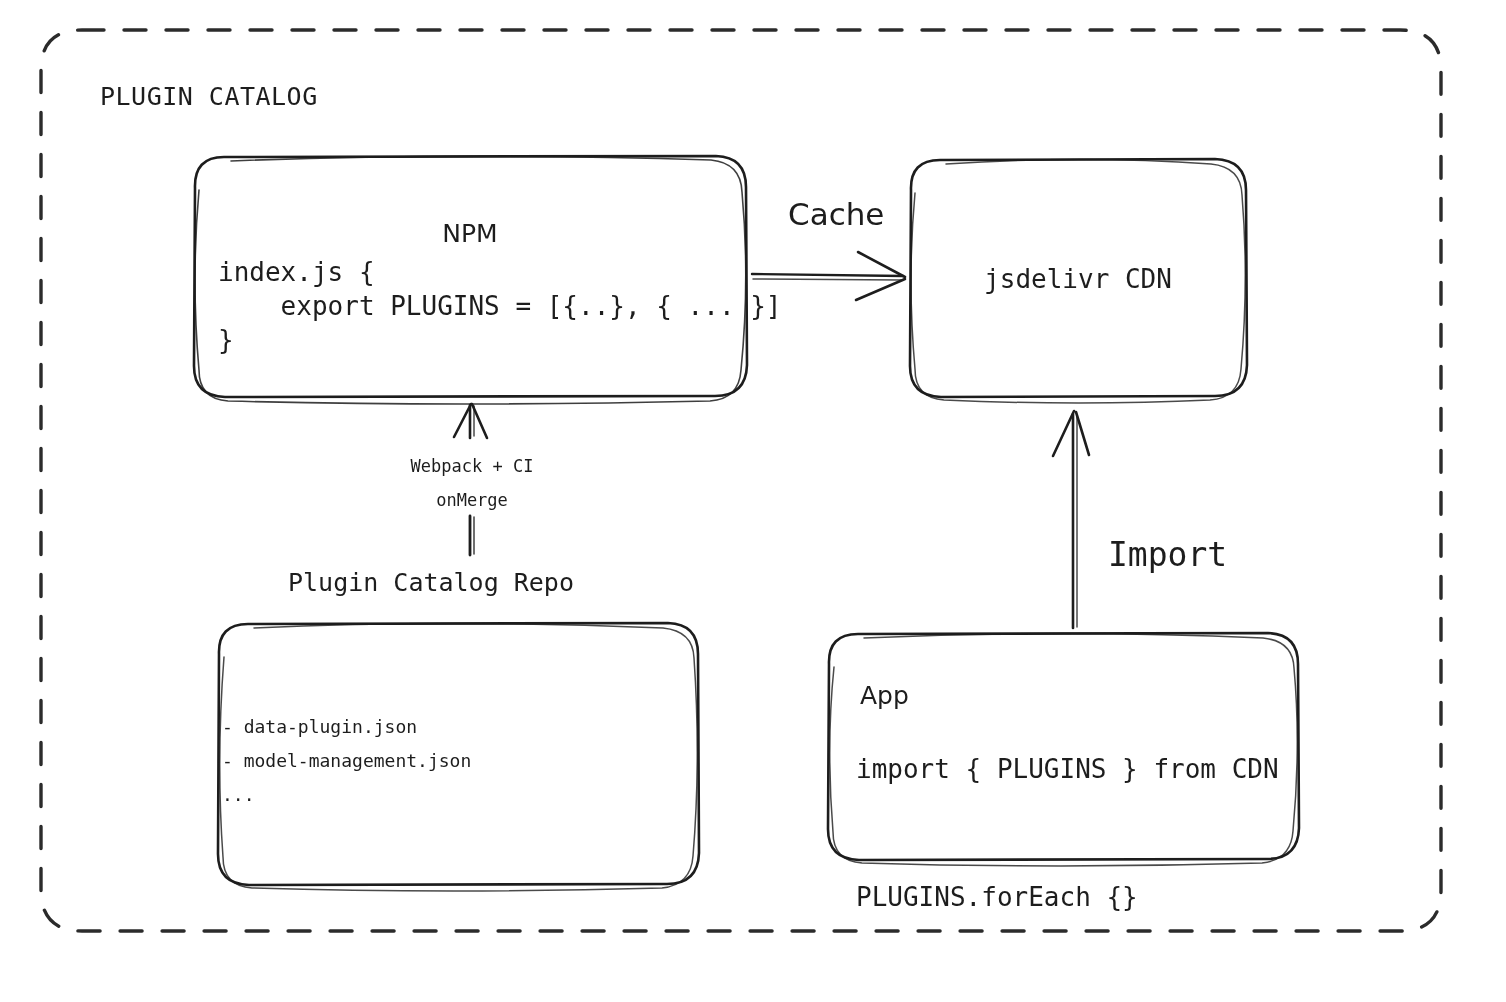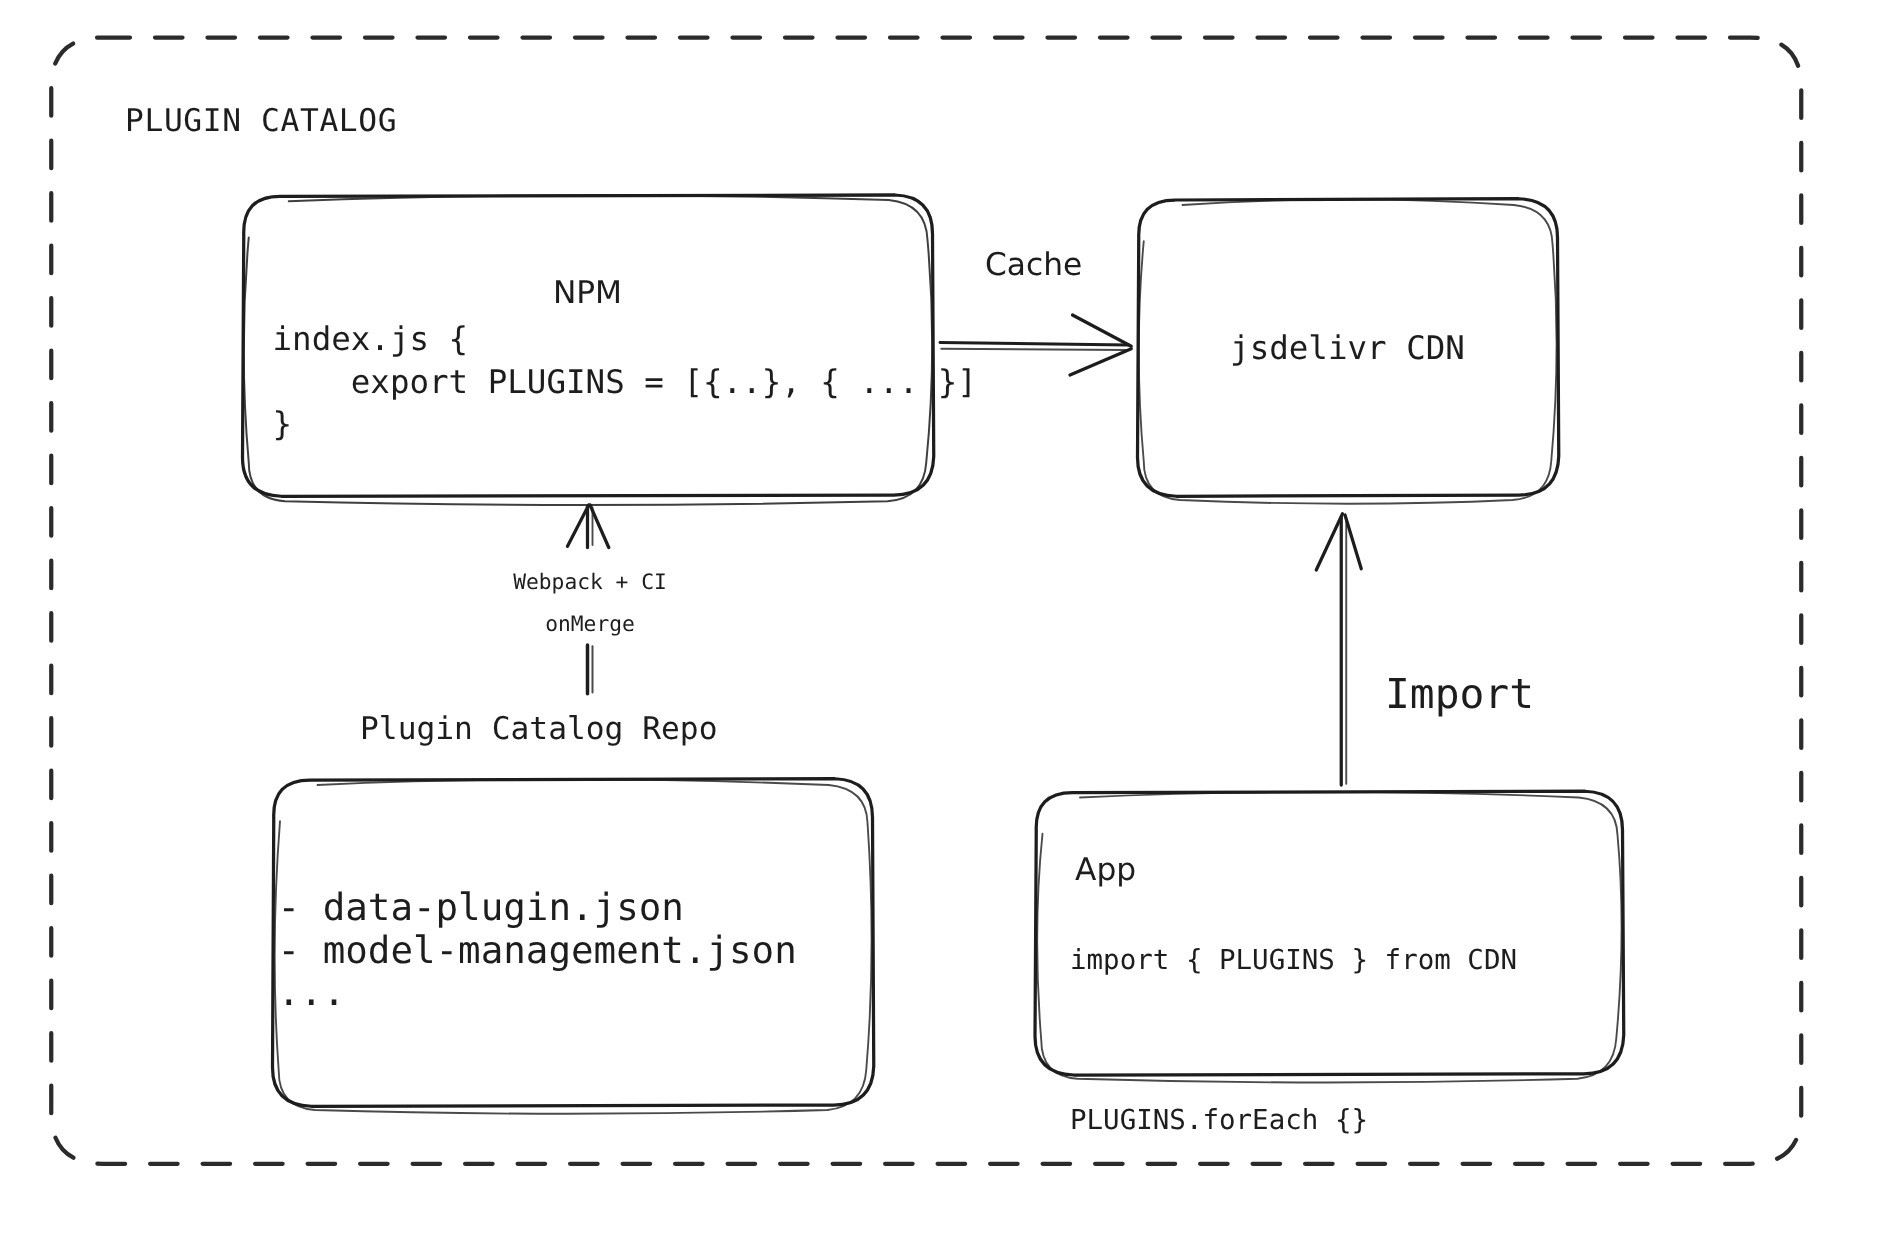--- a/index.html
+++ b/index.html
@@ -38,31 +38,31 @@
   }
 
   
   #catalog-title        { left: 100px;  top: 84px;  font-size: 25px; letter-spacing: 0.5px; }
 
   #npm-title            { left: 194px;  top: 199px; width: 552px; text-align: center; font-size: 25px; margin-top: 22px; }
   #npm-code             { left: 218px;  top: 255px; font-size: 26px; line-height: 34px; }
 
   #cdn-title            { left: 910px;  top: 266px; width: 336px; text-align: center; font-size: 26px; }
 
-  #cache-label          { left: 788px;  top: 199px; font-size: 25px; }
+  #cache-label          { left: 788px;  top: 199px; font-size: 31px; }
 
   #webpack-label        { left: 372px;  top: 449px; font-size: 17px; line-height: 34px; text-align: center; width: 200px; }
 
   #repo-label           { left: 288px;  top: 570px; font-size: 25px; }
-  #repo-code            { left: 222px;  top: 710px; font-size: 30px; line-height: 34px; }
+  #repo-code            { left: 222px;  top: 710px; font-size: 18px; line-height: 34px; }
 
   #import-label         { left: 1108px; top: 538px; font-size: 33px; }
 
   #app-title            { left: 860px;  top: 683px; font-size: 25px; }
-  #app-code             { left: 856px;  top: 737px; font-size: 22px; line-height: 64px; }
+  #app-code             { left: 856px;  top: 737px; font-size: 26px; line-height: 64px; }
 </style>
 </head>
 <body>
 
 <div id="canvas">
 
   <svg id="sketch" viewBox="0 0 1506 1002" xmlns="http://www.w3.org/2000/svg">
 
     <g>
       <path d="M 82 30 L 1400 30 Q 1441 30 1441 70 L 1441 890 Q 1441 931 1400 931 L 82 931 Q 41 931 41 890 L 41 70 Q 41 30 82 30 Z" fill="none" stroke="#2b2b2b" stroke-width="3.4" stroke-dasharray="22 20" stroke-linecap="round"></path>

